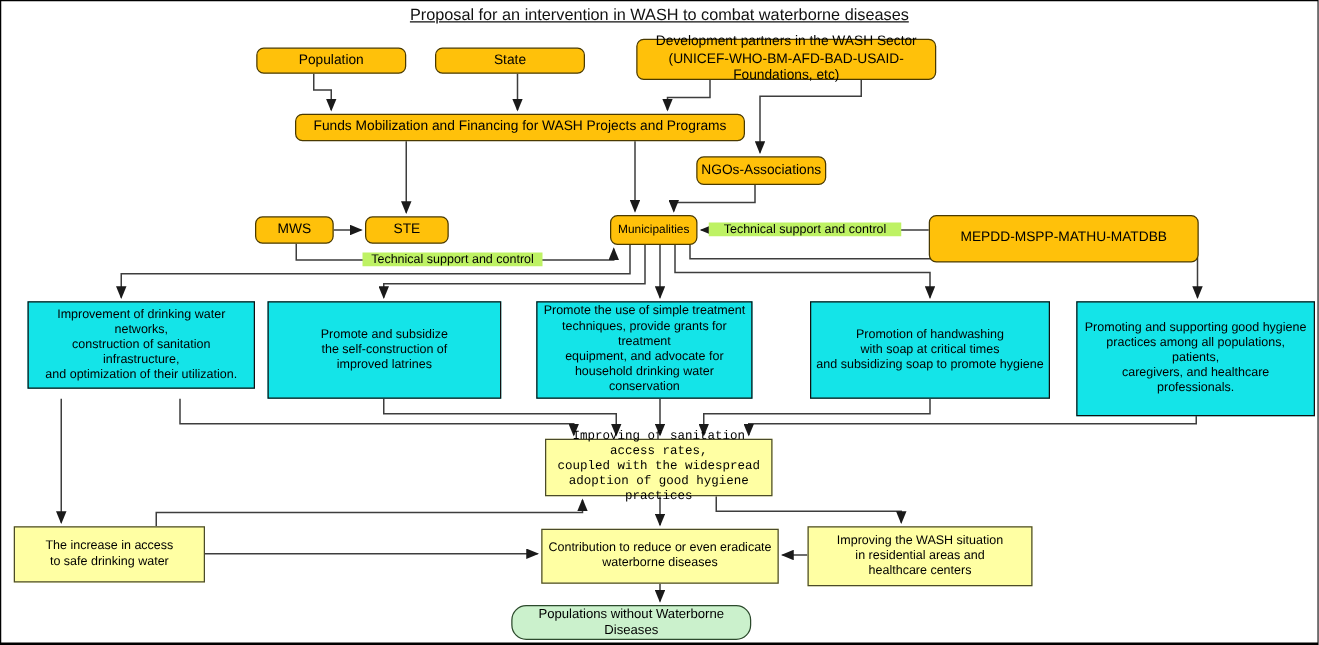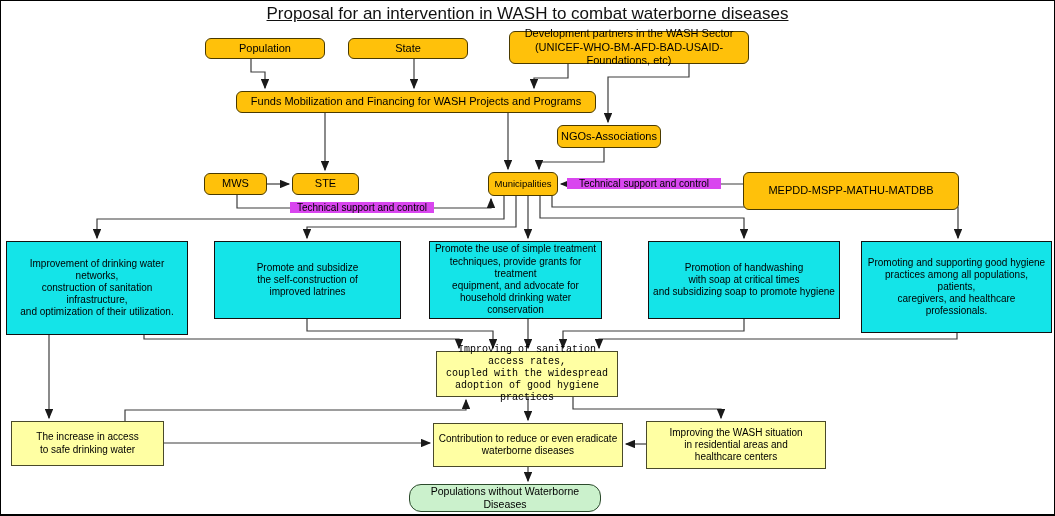--- a/index.html
+++ b/index.html
@@ -9,21 +9,21 @@
     background:#fff;
     border:1px solid #000;
     border-bottom:3px solid #000;
     font-family:"Liberation Sans", sans-serif;
     color:#000;
     overflow:hidden;
     margin:0;
   }
   .title{
     position:absolute;left:0;top:3px;width:100%;
-    text-align:center;font-size:17px;
+    text-align:center;font-size:13px;
     text-decoration:underline;
     color:#111;
   }
   .node{
     position:absolute;
     display:flex;align-items:center;justify-content:center;
     text-align:center;
     box-sizing:border-box;
     white-space:pre-line;
     line-height:1.22;
@@ -46,21 +46,21 @@
     font-size:10px;
     padding:2px 4px;
   }
   .lgreen{
     background:var(--lightgreen,#CBF1CC);
     border:1.2px solid #2c4a2c;
     font-size:10.5px;
   }
   .edge-label{
     position:absolute;
-    background:#d946ef;
+    background:#bef264;
     font-size:10px;
     text-align:center;
     padding:0 3px;
     white-space:nowrap;
   }
   svg.wires{position:absolute;left:0;top:0;pointer-events:none;}
   svg.wires polyline{fill:none;stroke:#3d3d3d;stroke-width:1.2;}
 </style>
 </head>
 <body>
@@ -111,21 +111,21 @@
   <div class="node gold" style="left:235px;top:90px;width:360px;height:22px;">Funds Mobilization and Financing for WASH Projects and Programs</div>
   <div class="node gold" style="left:556px;top:124px;width:104px;height:23px;">NGOs-Associations</div>
   <div class="node gold" style="left:203px;top:172px;width:63px;height:22px;">MWS</div>
   <div class="node gold" style="left:291px;top:172px;width:67px;height:22px;">STE</div>
   <div class="node gold" style="left:487px;top:171px;width:70px;height:24px;font-size:9.5px;">Municipalities</div>
   <div class="node gold" style="left:742px;top:171px;width:216px;height:38px;">MEPDD-MSPP-MATHU-MATDBB</div>
 
   <div class="edge-label" style="left:289px;top:201px;width:138px;">Technical support and control</div>
   <div class="edge-label" style="left:566px;top:177px;width:148px;">Technical support and control</div>
 
-  <div class="node cyan" style="left:5px;top:240px;width:182px;height:94px;">Improvement of drinking water networks,
+  <div class="node cyan" style="left:21px;top:240px;width:182px;height:70px;">Improvement of drinking water networks,
 construction of sanitation infrastructure,
 and optimization of their utilization.</div>
   <div class="node cyan" style="left:213px;top:240px;width:187px;height:78px;">Promote and subsidize
 the self-construction of
 improved latrines</div>
   <div class="node cyan" style="left:428px;top:240px;width:173px;height:78px;">Promote the use of simple treatment
 techniques,  provide grants for treatment
 equipment, and advocate for
 household drinking water conservation</div>
   <div class="node cyan" style="left:647px;top:240px;width:192px;height:78px;">Promotion of handwashing

